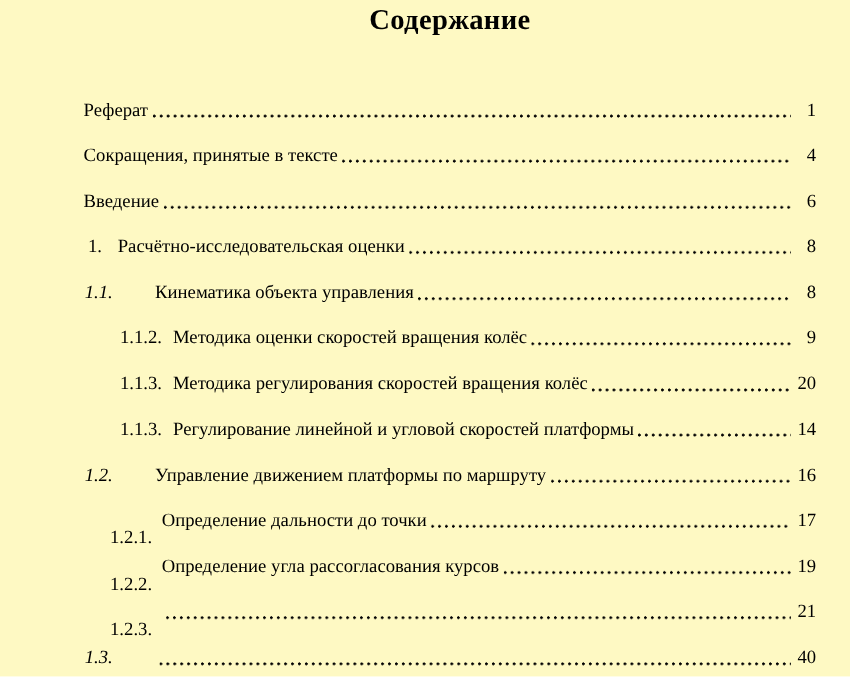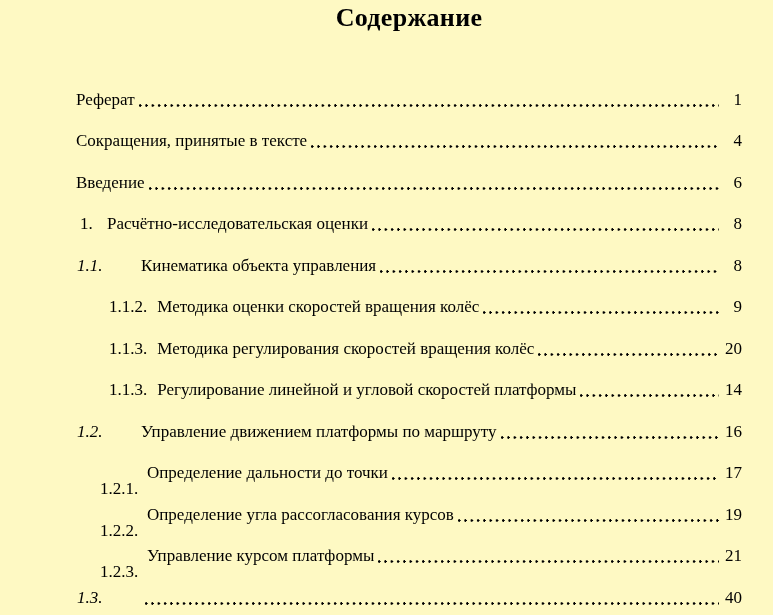--- a/index.html
+++ b/index.html
@@ -134,21 +134,20 @@
         <span class="pageno">17</span>
       </div>
       <div class="toc-row lvl4">
         <span class="num">1.2.2.</span>
         <span class="label">Определение угла рассогласования курсов</span>
         <span class="leader"></span>
         <span class="pageno">19</span>
       </div>
       <div class="toc-row lvl4">
         <span class="num">1.2.3.</span>
-        <span class="label">Управление курсом платформы</span>
         <span class="leader"></span>
         <span class="pageno">21</span>
       </div>
       <div class="toc-row lvl2">
         <span class="num">1.3.</span>
         <span class="leader"></span>
         <span class="pageno">40</span>
       </div>
     </div>
 </div>

